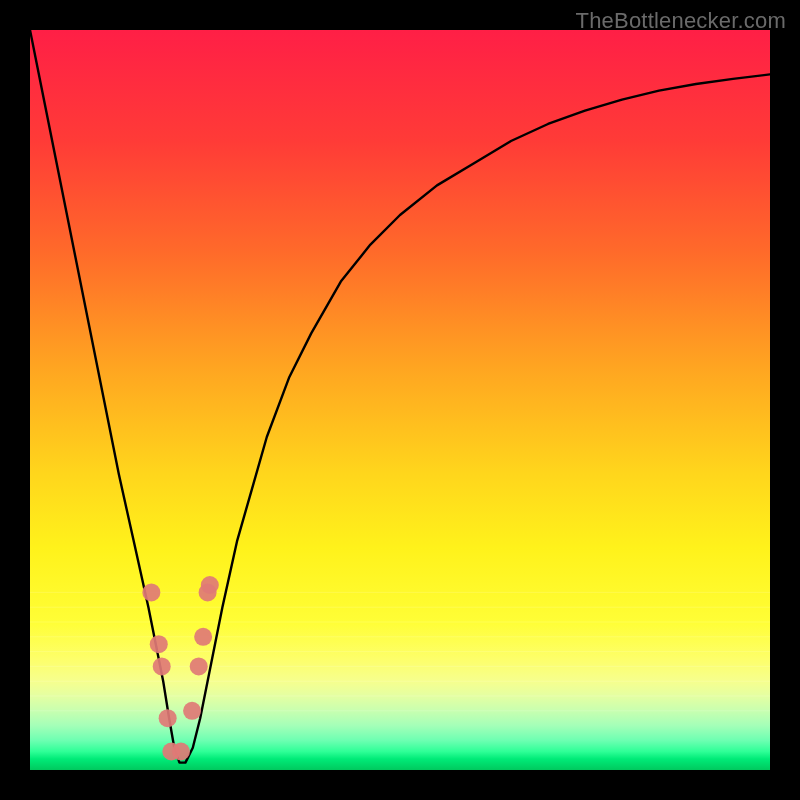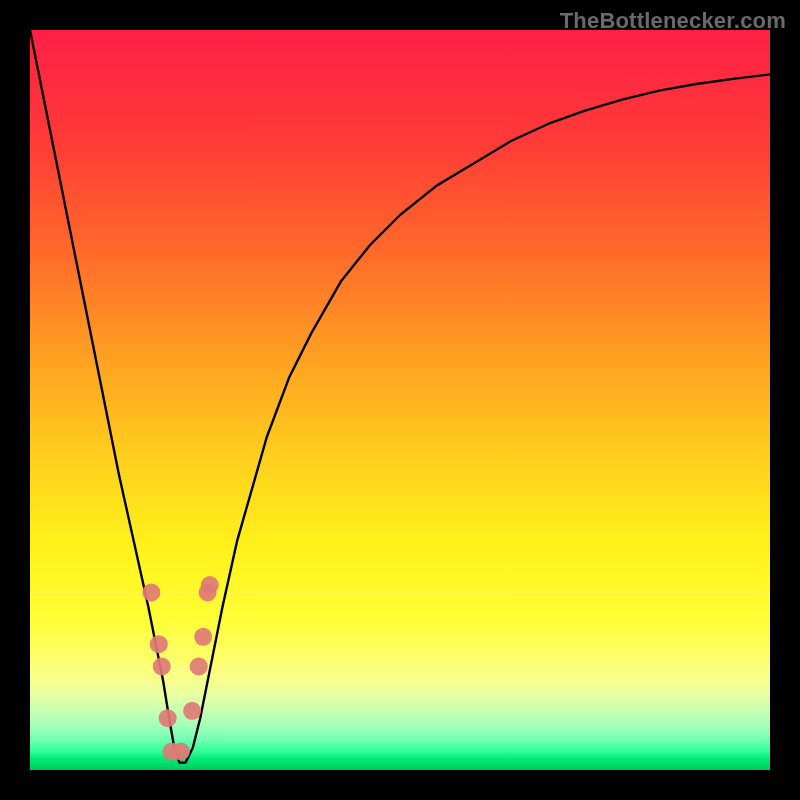--- a/index.html
+++ b/index.html
@@ -16,21 +16,21 @@
     height: 800px;
     background: #000;
     position: relative;
   }
   .watermark {
     position: absolute;
     top: 8px;
     right: 14px;
     color: #6a6a6a;
     font-size: 22px;
-    font-weight: 700;
+    font-weight: 400;
     letter-spacing: 0.2px;
     z-index: 5;
     pointer-events: none;
   }
   .plot {
     position: absolute;
     left: 30px;
     top: 30px;
     width: 740px;
     height: 740px;

